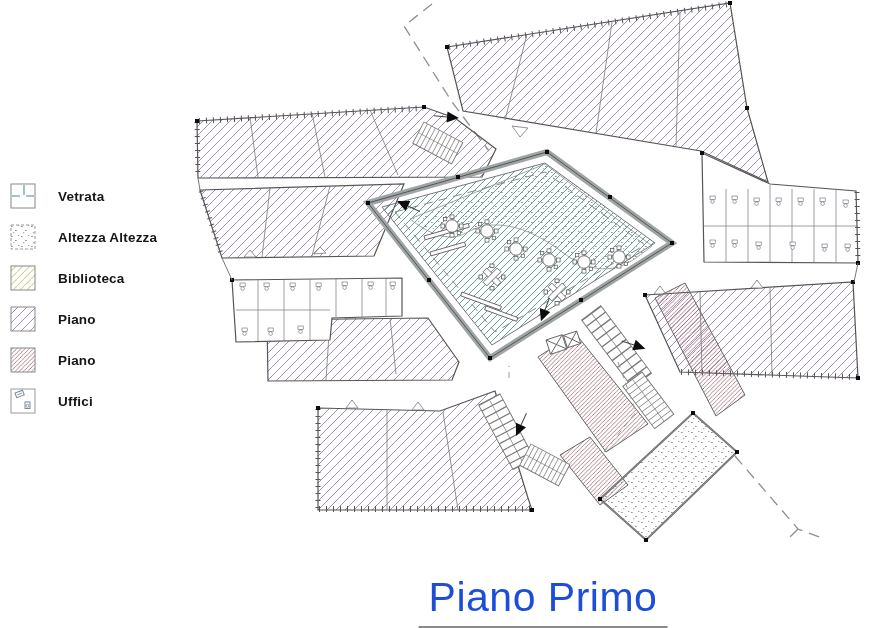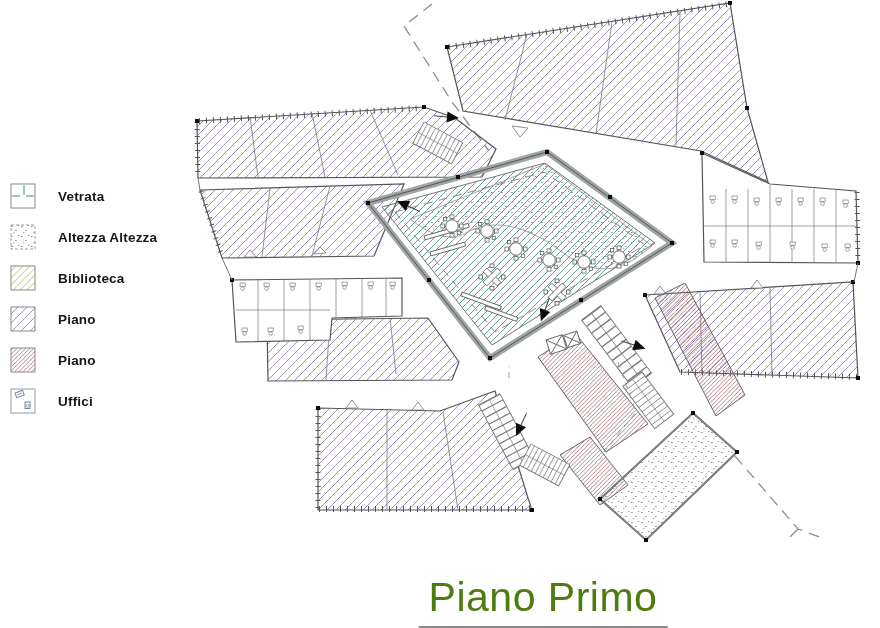--- a/index.html
+++ b/index.html
@@ -11,21 +11,21 @@
   svg.plan{position:absolute;left:0;top:0;}
   .legend{position:absolute;left:10px;top:183px;}
   .legend-item{display:flex;align-items:center;height:26px;margin-bottom:15px;}
   .legend-item svg{flex:0 0 auto;}
   .legend-label{
     margin-left:22px;font-size:13.5px;font-weight:700;color:#161616;
     letter-spacing:.2px;white-space:nowrap;
   }
   .title{
     position:absolute;left:543px;top:574px;transform:translateX(-50%);
-    font-size:41px;color:#4d7c0f;padding:0 10px 5px 10px;
+    font-size:41px;color:#1d4ed8;padding:0 10px 5px 10px;
     border-bottom:2px solid #8a8a8a;letter-spacing:.5px;white-space:nowrap;
   }
 </style>
 </head>
 <body>
 
 <div class="stage">
 
 
 <svg width="0" height="0" aria-hidden="true">

